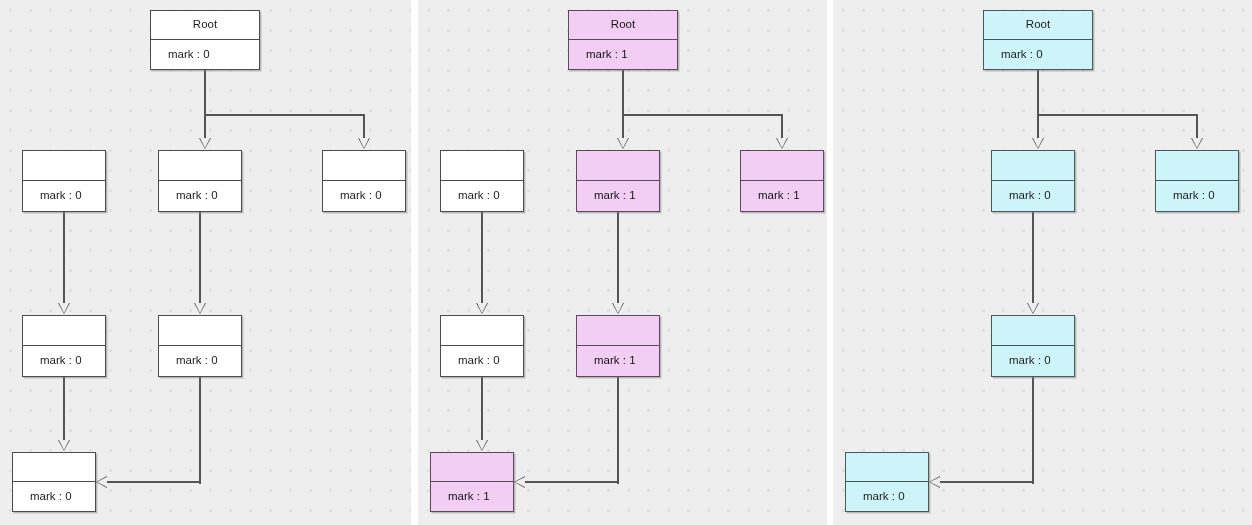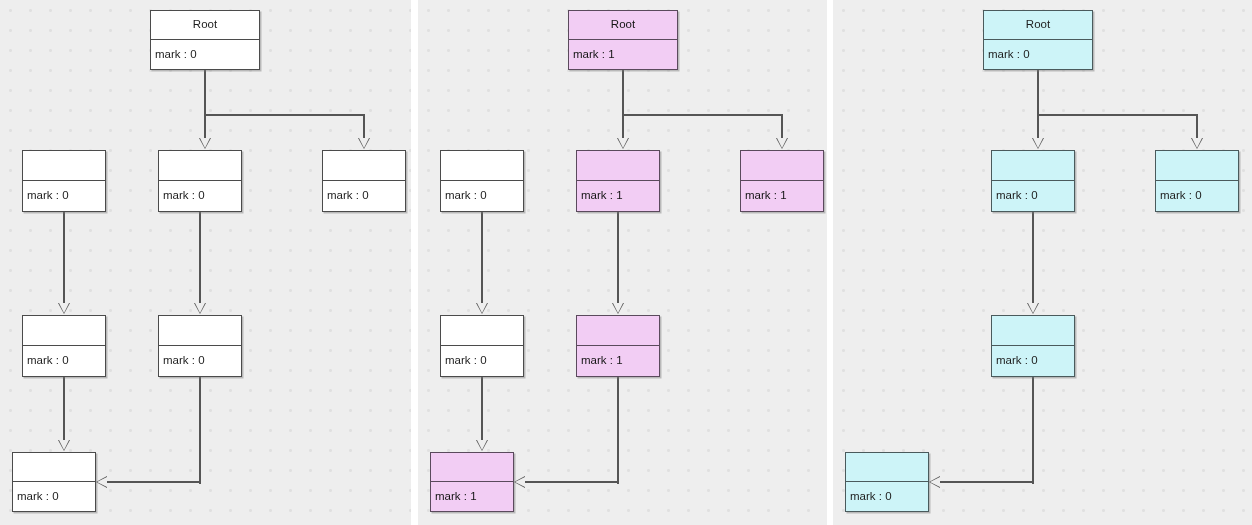--- a/index.html
+++ b/index.html
@@ -33,21 +33,21 @@
     display:flex;align-items:center;justify-content:center;
     font-size:11.5px;color:#1d1d1d;
     border-bottom:1.4px solid #4b4b4b;
     box-sizing:border-box;
     line-height:1;
   }
   .node .title.blank{border-bottom:1.4px solid #4b4b4b;}
   .node .attr{
     height:50%;
     display:flex;align-items:center;
-    padding-left:4px;
+    padding-left:17px;
     font-size:11.5px;color:#1d1d1d;
     box-sizing:border-box;
     line-height:1;
   }
   .node.pink{background:#f2cdf4;border-color:#5a4a5c;}
   .node.cyan{background:#cdf4f8;border-color:#4a5a5c;}
   .node.pink .title, .node.pink .attr{color:#151515;}
   .node.pink .title{border-bottom-color:#5a4a5c;}
   .node.cyan .title{border-bottom-color:#4a5a5c;}
 

